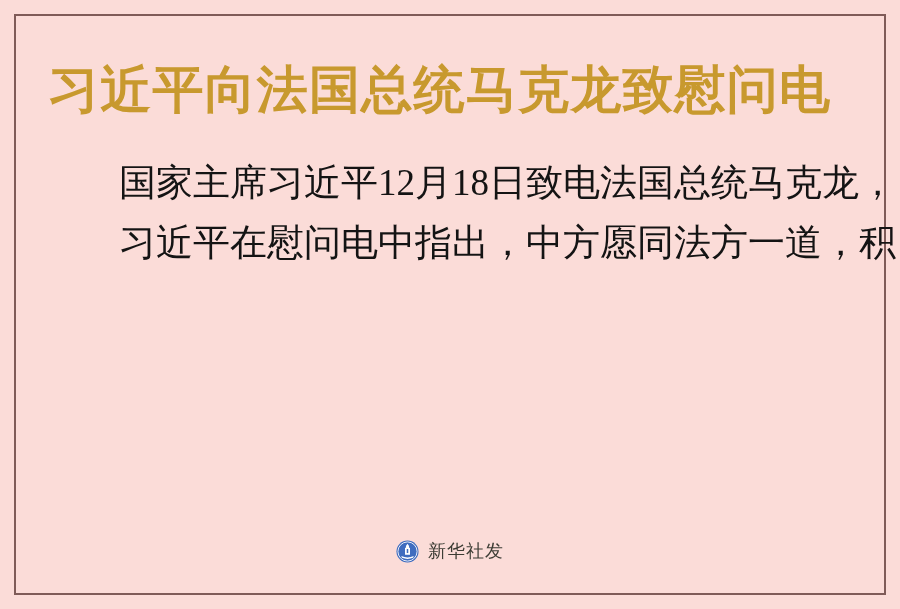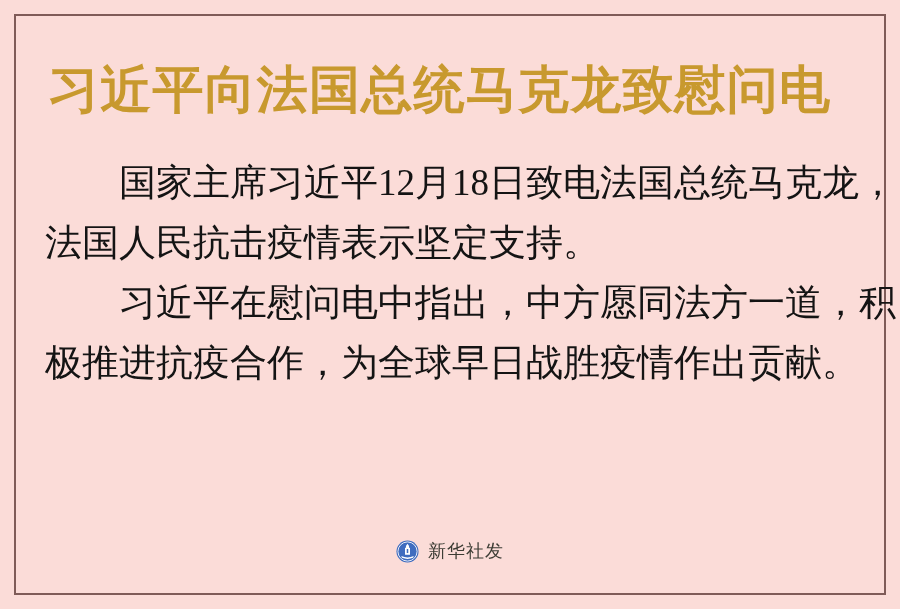--- a/index.html
+++ b/index.html
@@ -89,23 +89,21 @@
 <body>
 
 <div class="poster">
 
   <div class="frame"></div>
 
   <div class="title">习近平向法国总统马克龙致慰问电</div>
 
   <div class="body-text">
     <div class="body-line indent full">国家主席习近平12月18日致电法国总统马克龙，</div>
-    <div class="body-line">法国人民抗击疫情表示坚定支持。</div>
     <div class="body-line indent full">习近平在慰问电中指出，中方愿同法方一道，积</div>
-    <div class="body-line">极推进抗疫合作，为全球早日战胜疫情作出贡献。</div>
   </div>
 
   <div class="footer">
     <svg class="logo" viewBox="0 0 24 24" aria-hidden="true">
       <circle cx="12" cy="12" r="11.5" fill="#3F6CBF"></circle>
       <circle cx="12" cy="12" r="10" fill="none" stroke="#FFFFFF" stroke-width="0.9"></circle>
       <path d="M12 3.8 L13.6 6.2 L13.6 8 L14.6 8 L14.6 15.5 L9.4 15.5 L9.4 8 L10.4 8 L10.4 6.2 Z" fill="#FFFFFF"></path>
       <rect x="11.2" y="9.4" width="1.6" height="4.2" fill="#3F6CBF"></rect>
       <path d="M5.5 16.8 Q12 19.6 18.5 16.8 L17.8 18.6 Q12 21 6.2 18.6 Z" fill="#FFFFFF"></path>
     </svg>

